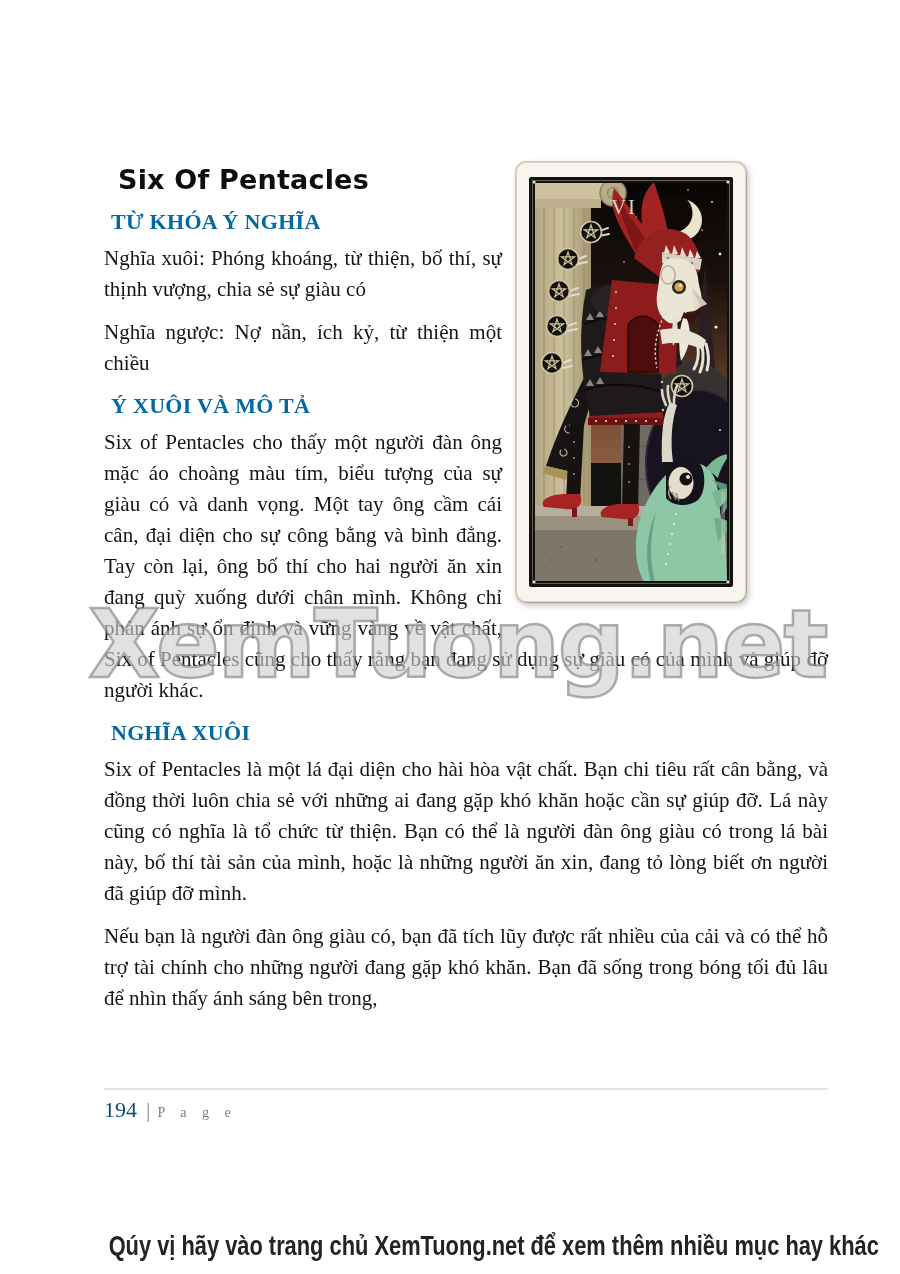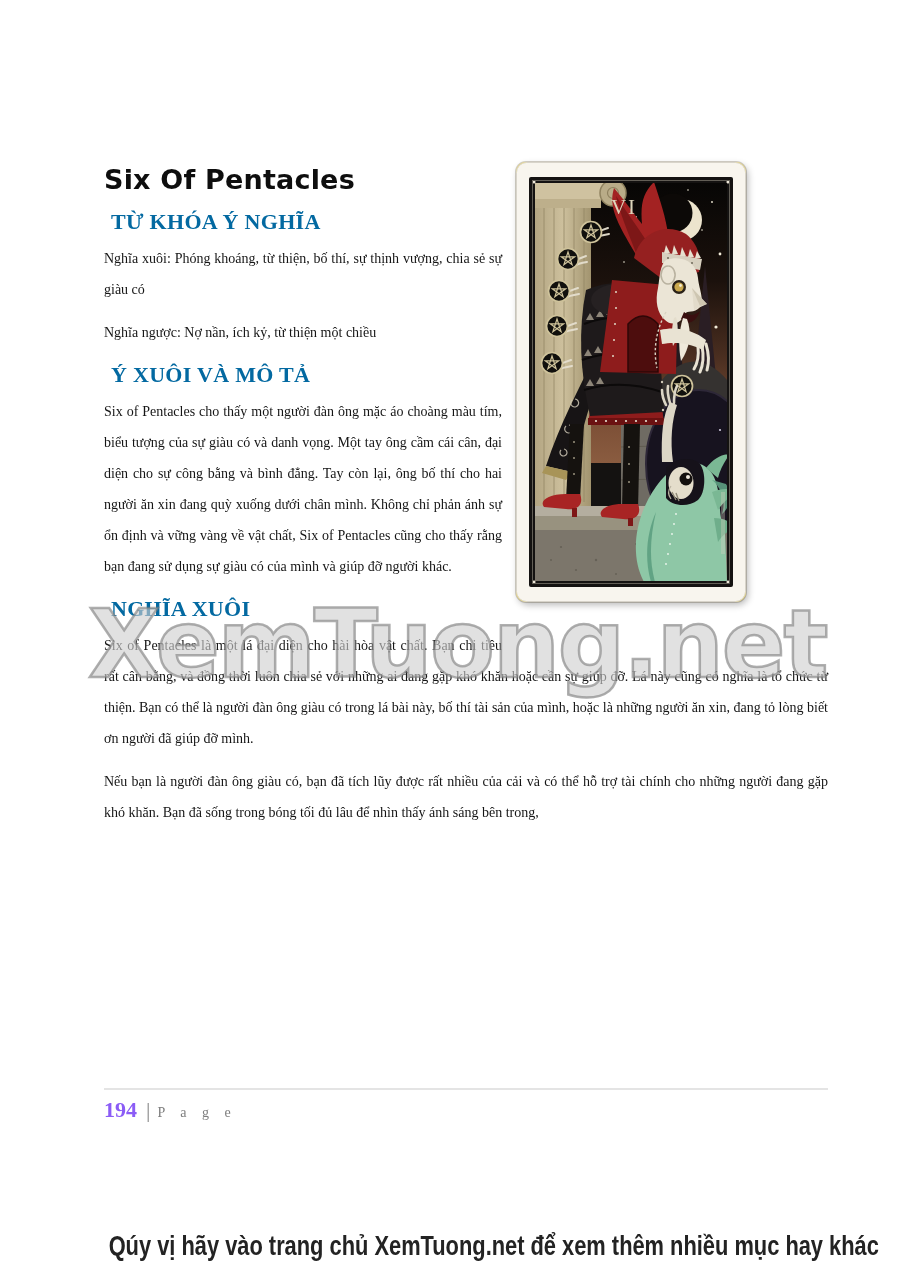--- a/index.html
+++ b/index.html
@@ -12,45 +12,45 @@
   .card-float { float:right; width:312px; height:472px; margin:2px 0 10px 14px; }
   .tarot-card {
     position:relative; width:230px; height:440px; border-radius:10px;
     background:#fde047;
     box-shadow:2px 3px 7px rgba(0,0,0,0.28), 0 0 0 1px #d6d2c8;
   }
   .tarot-card svg { display:block; width:230px; height:440px; }
 
   h1.title {
     font-family:"DejaVu Sans", sans-serif; font-weight:bold; font-size:27px;
-    color:#0e0e0e; margin:4px 0 10px 0; letter-spacing:0.2px;
+    color:#0e0e0e; margin:4px 0 10px 14px; letter-spacing:0.2px;
   }
   h2.heading {
     font-family:"Liberation Serif", serif; font-weight:bold; font-size:22px;
     color:#0369a1; margin:14px 0 8px 7px; letter-spacing:0.3px;
   }
   p.body {
-    font-size:14px; line-height:31px; text-align:justify; margin:0 0 12px 0;
+    font-size:21px; line-height:31px; text-align:justify; margin:0 0 12px 0;
     color:#151515;
   }
 
   .watermark {
     position:absolute; left:88px; top:574px; width:730px; height:142px;
     font-family:"DejaVu Sans", sans-serif; font-weight:700; font-size:94px;
     line-height:142px; text-align:center; letter-spacing:-2px;
     color:rgba(255,255,255,0.42);
     -webkit-text-stroke:2.5px rgba(128,128,128,0.62);
     text-shadow:0 0 1px rgba(110,110,110,0.35);
     z-index:6; pointer-events:none; white-space:nowrap;
   }
 
   .footer { position:absolute; left:104px; top:1088px; width:724px; z-index:2; }
   .footer-rule { border:0; border-top:2px solid #e4e4e4; margin:0 0 7px 0; }
   .footer-line { font-family:"Liberation Serif", serif; font-size:22px; }
-  .page-number { font-weight:bold; color:#8b5cf6; }
+  .page-number { font-weight:normal; color:#0c4a6e; }
   .footer-sep { color:#8a8a8a; padding:0 7px 0 9px; font-weight:normal; }
   .page-label { color:#7d7d7d; letter-spacing:6px; font-size:14px; }
 
   .bottom-banner {
     position:absolute; left:0; top:1230px; width:900px; text-align:center; z-index:2;
   }
   .bottom-banner span {
     display:inline-block; transform:scaleX(0.78); transform-origin:center;
     font-family:"Liberation Sans", sans-serif; font-weight:700; font-size:28px;
     color:#232323; white-space:nowrap;

